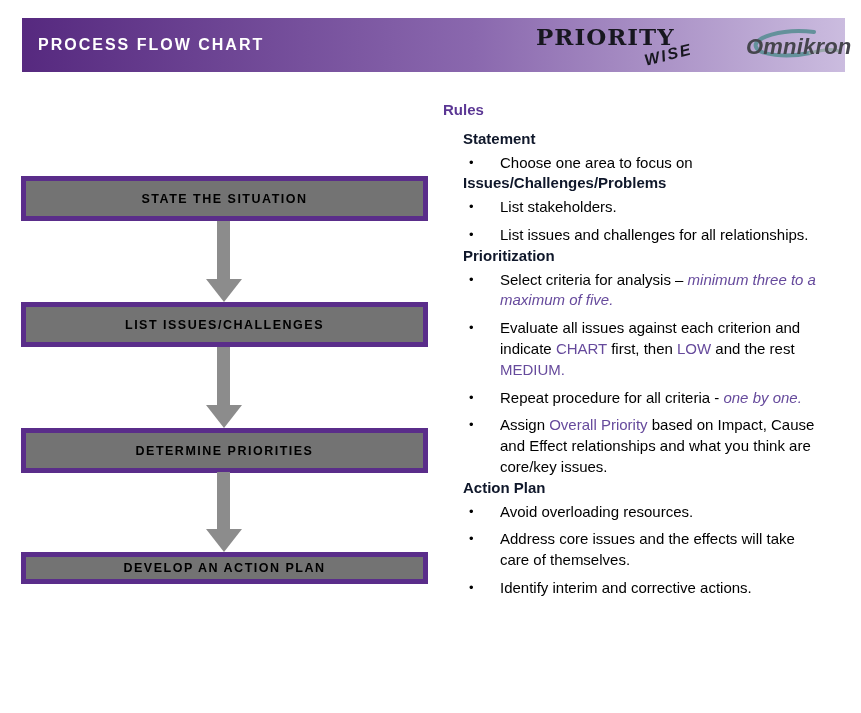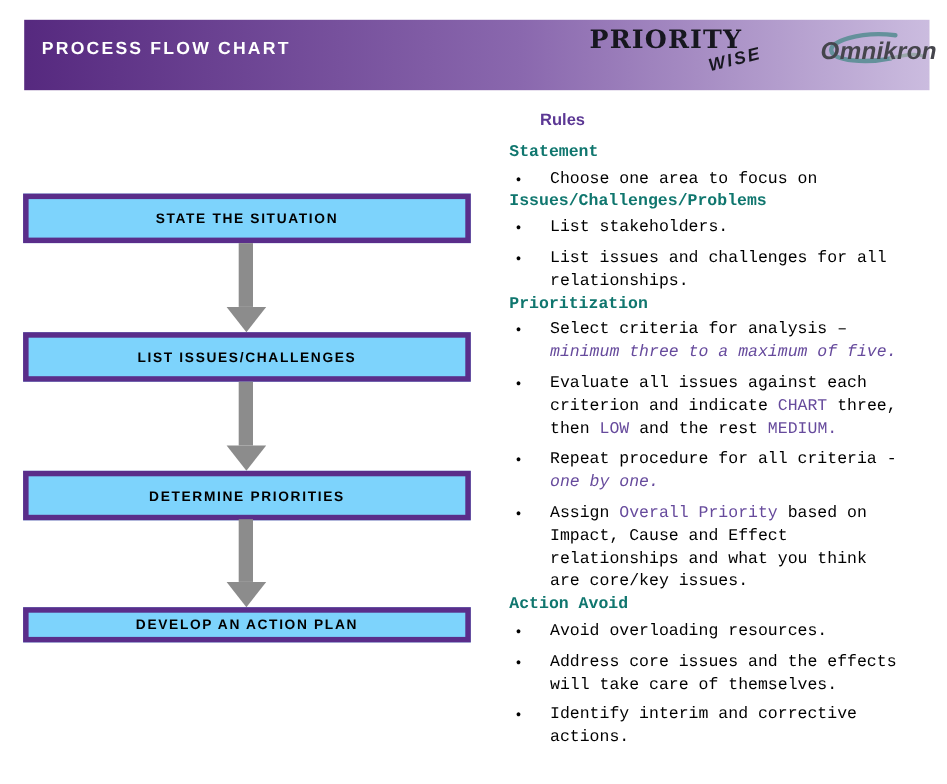--- a/index.html
+++ b/index.html
@@ -5,21 +5,21 @@
   html,body{margin:0;padding:0;}
   body{
     width:861px;height:713px;position:relative;overflow:hidden;
     background:#ffffff;
     font-family:"Liberation Sans", sans-serif;
     color:var(--body_text,#000);
   }
 
   
   .header-bar{
-    position:absolute;left:22px;top:18px;width:823px;height:64px;
+    position:absolute;left:22px;top:18px;width:823px;height:54px;
     background:linear-gradient(90deg,
       var(--header_gradient_start,#56297f) 0%,
       #8a68ae 55%,
       var(--header_gradient_end,#cbbcdf) 100%);
   }
   .slide-title{
     position:absolute;left:16px;top:0;height:54px;display:flex;align-items:center;
     color:var(--title_text,#fff);font-size:16px;font-weight:bold;letter-spacing:2px;
   }
   .logo-priority{
@@ -37,49 +37,49 @@
   }
   .logo-omnikron svg{position:absolute;left:0;top:0;}
   .logo-omnikron .omni-text{
     position:absolute;left:2px;top:8px;
     font-weight:bold;font-style:italic;font-size:22px;color:#45454c;letter-spacing:0.2px;
   }
 
   
   .fc-box{
     position:absolute;left:21px;width:407px;height:45px;box-sizing:border-box;
-    border:5px solid var(--box_border,#5a2d8a);background:#7dd3fc;
+    border:5px solid var(--box_border,#5a2d8a);background:#737373;
     display:flex;align-items:center;justify-content:center;
   }
   .fc-label{font-weight:bold;font-size:12.5px;letter-spacing:1.5px;color:#000;}
   .box1{top:176px;} .box2{top:302px;} .box3{top:428px;} .box4{top:552px;height:32px;}
   .shaft{position:absolute;left:217px;width:13px;background:var(--arrow_gray,#8c8c8c);}
   .head{position:absolute;left:206px;width:0;height:0;
     border-left:18px solid transparent;border-right:18px solid transparent;
     border-top:23px solid var(--arrow_gray,#8c8c8c);}
   .arrow1 .shaft{top:221px;height:58px;} .arrow1 .head{top:279px;}
   .arrow2 .shaft{top:347px;height:58px;} .arrow2 .head{top:405px;}
   .arrow3 .shaft{top:472px;height:57px;} .arrow3 .head{top:529px;}
 
   
   .rules-col{position:absolute;left:443px;top:100px;width:382px;}
   .rules-title{
     font-size:15px;font-weight:bold;color:var(--rules_title,#5b3794);
-    line-height:20.8px;margin-bottom:8px;margin-left:48px;
+    line-height:20.8px;margin-bottom:8px;
   }
   .rules-content{margin-left:20px;}
   .section{}
   .section:first-child{margin-top:0;}
   .section-heading{
-    font-size:15px;font-weight:bold;color:#0f766e;line-height:20.8px;margin:0 0 3px 0;font-family:Liberation Mono, monospace;
+    font-size:15px;font-weight:bold;color:#0f172a;line-height:20.8px;margin:0 0 3px 0;
   }
   .bullet{display:flex;font-size:15px;line-height:20.8px;}
   .bullet + .bullet{margin-top:7px;}
   .dot{width:37px;padding-left:6px;box-sizing:border-box;flex:none;font-size:13px;}
-  .btext{flex:1;max-width:318px;font-family:Liberation Mono, monospace;}
+  .btext{flex:1;max-width:318px;}
   .t-normal{color:#000;}
   .t-purple{color:var(--purple_text,#664a9c);}
   .t-purple_italic{color:var(--purple_text,#664a9c);font-style:italic;}
 </style>
 </head>
 <body>
 
 <div class="header-bar">
   <div class="slide-title">PROCESS FLOW CHART</div>
 
@@ -152,34 +152,34 @@
       </div>
       <div class="section">
         <div class="section-heading">Prioritization</div>
         <div class="bullets">
           <div class="bullet">
             <span class="dot">•</span>
             <span class="btext"><span class="t-normal">Select criteria for analysis – </span><span class="t-purple_italic">minimum three to a maximum of five.</span></span>
           </div>
           <div class="bullet">
             <span class="dot">•</span>
-            <span class="btext"><span class="t-normal">Evaluate all issues against each criterion and indicate </span><span class="t-purple">CHART</span><span class="t-normal"> three, then </span><span class="t-purple">LOW</span><span class="t-normal"> and the rest </span><span class="t-purple">MEDIUM.</span></span>
+            <span class="btext"><span class="t-normal">Evaluate all issues against each criterion and indicate </span><span class="t-purple">CHART</span><span class="t-normal"> first, then </span><span class="t-purple">LOW</span><span class="t-normal"> and the rest </span><span class="t-purple">MEDIUM.</span></span>
           </div>
           <div class="bullet">
             <span class="dot">•</span>
             <span class="btext"><span class="t-normal">Repeat procedure for all criteria - </span><span class="t-purple_italic">one by one.</span></span>
           </div>
           <div class="bullet">
             <span class="dot">•</span>
             <span class="btext"><span class="t-normal">Assign </span><span class="t-purple">Overall Priority</span><span class="t-normal"> based on Impact, Cause and Effect relationships and what you think are core/key issues.</span></span>
           </div>
         </div>
       </div>
       <div class="section">
-        <div class="section-heading">Action Avoid</div>
+        <div class="section-heading">Action Plan</div>
         <div class="bullets">
           <div class="bullet">
             <span class="dot">•</span>
             <span class="btext"><span class="t-normal">Avoid overloading resources.</span></span>
           </div>
           <div class="bullet">
             <span class="dot">•</span>
             <span class="btext"><span class="t-normal">Address core issues and the effects will take care of themselves.</span></span>
           </div>
           <div class="bullet">

